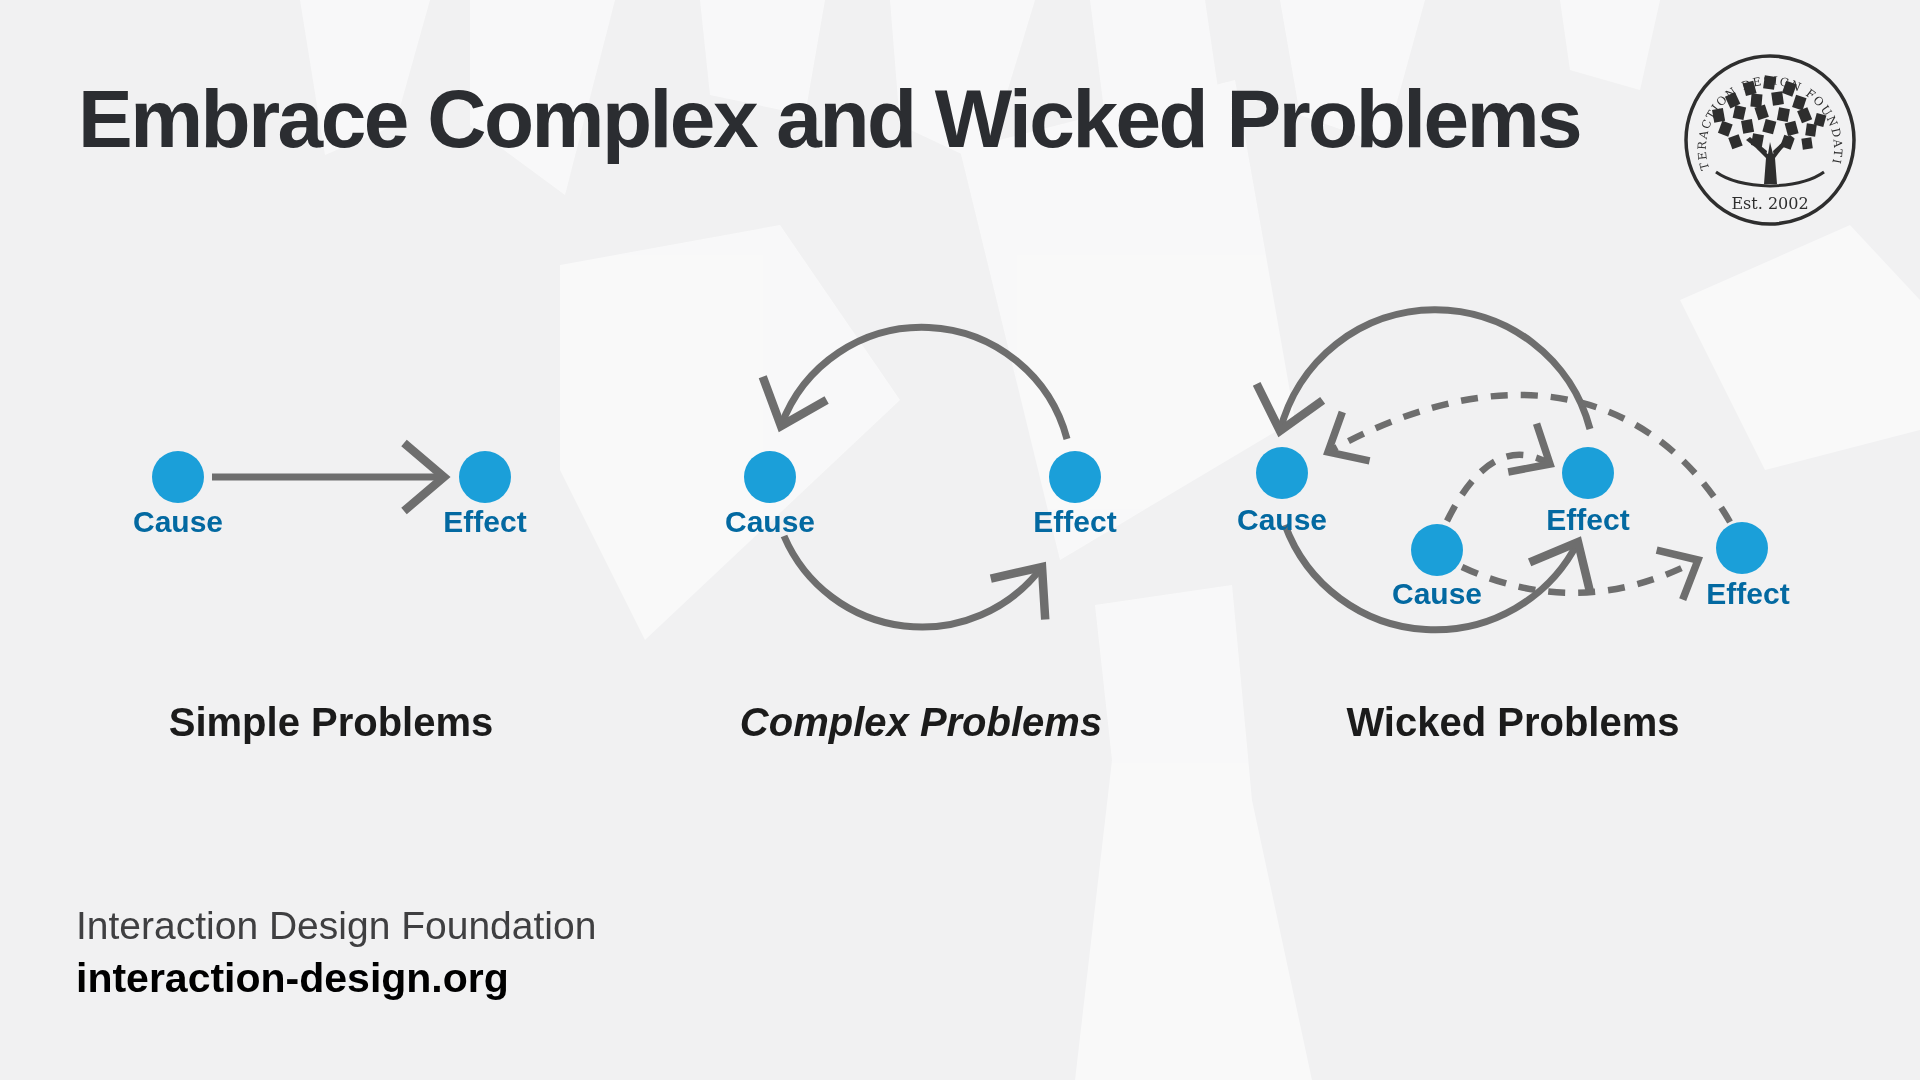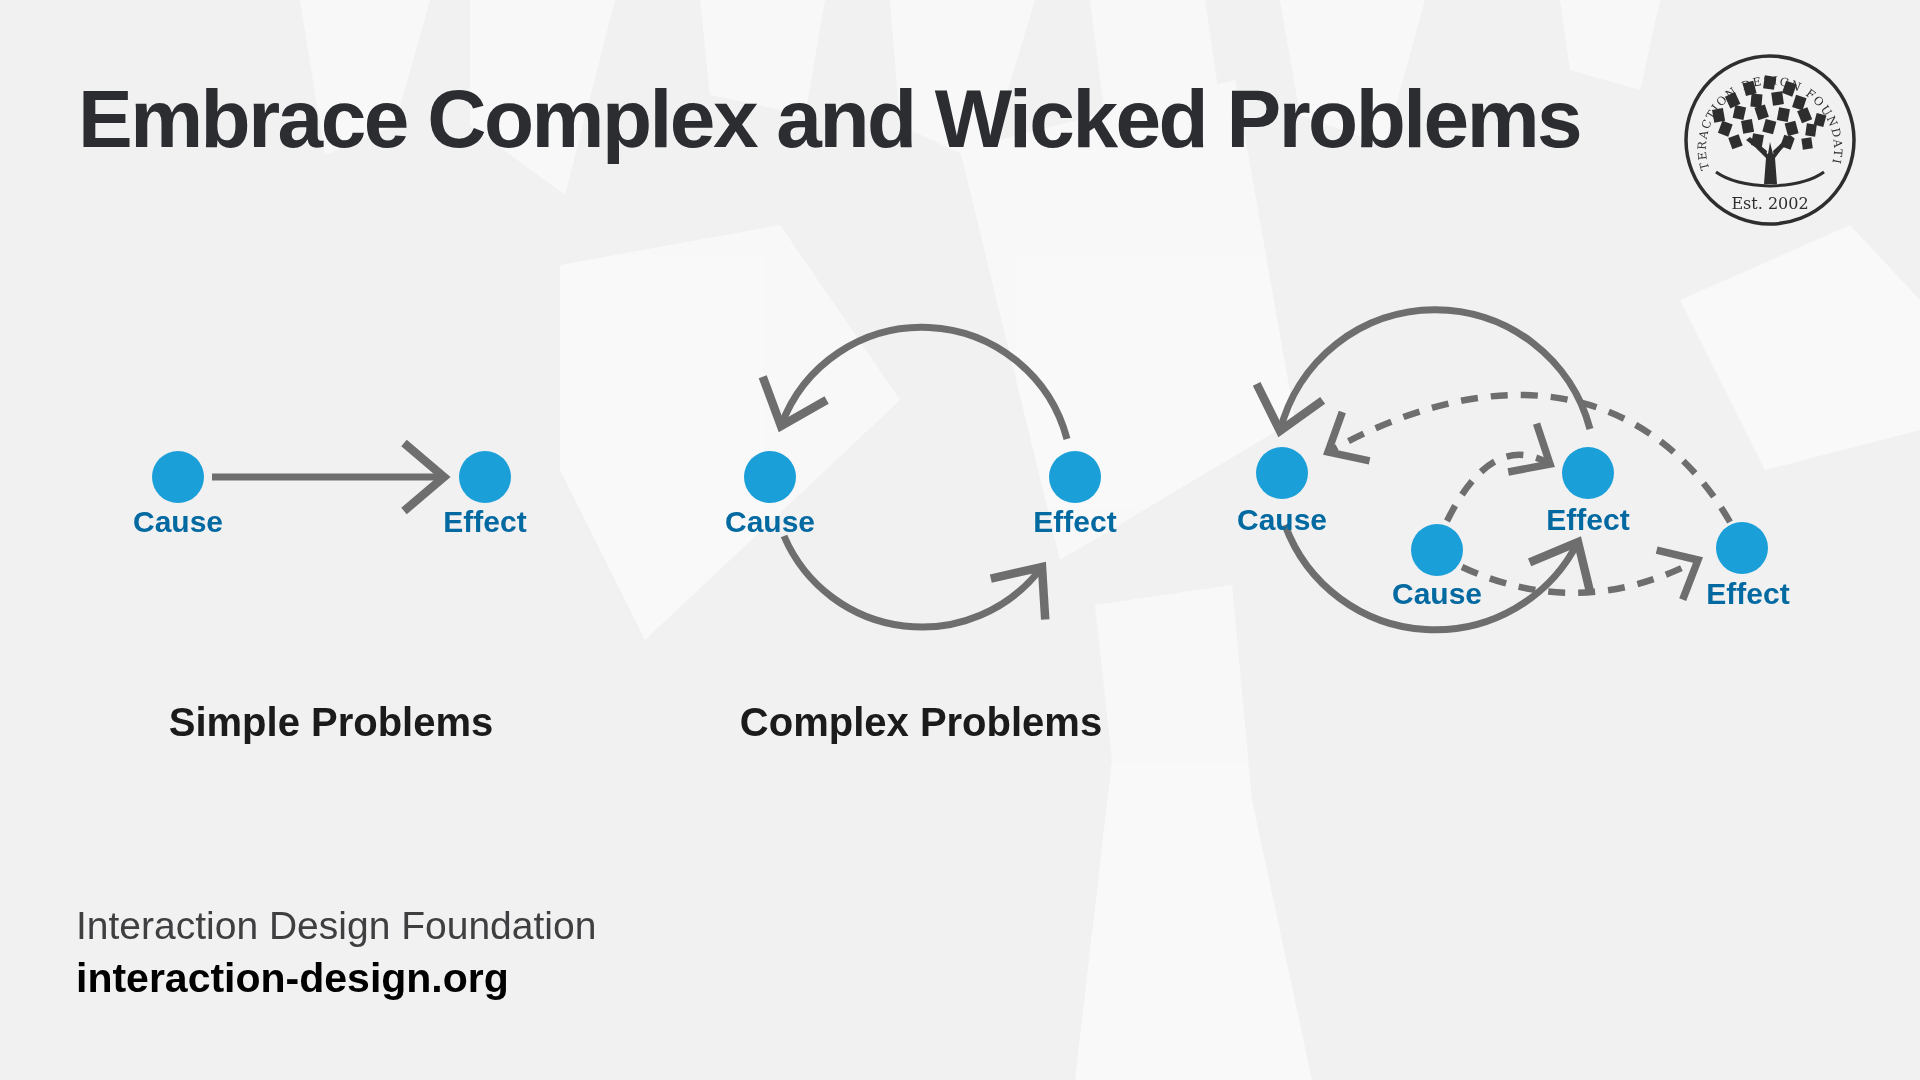--- a/index.html
+++ b/index.html
@@ -135,20 +135,21 @@
 
   <div class="node-label" style="left:770px; top:505px;">Cause</div>
   <div class="node-label" style="left:1075px; top:505px;">Effect</div>
 
   <div class="node-label" style="left:1282px; top:503px;">Cause</div>
   <div class="node-label" style="left:1437px; top:577px;">Cause</div>
   <div class="node-label" style="left:1588px; top:503px;">Effect</div>
   <div class="node-label" style="left:1748px; top:577px;">Effect</div>
 
   <div class="section-title" style="left:331px; top:700px;">Simple Problems</div>
-  <div class="section-title" style="left:921px; top:700px;">Complex Problems</div>
+  <div class="section-title" style="left:921px; top:700px;font-style:italic;">Complex Problems</div>
+  <div class="section-title" style="left:1513px; top:700px;">Wicked Problems</div>
 
   <div class="footer">
     <div class="footer-org">Interaction Design Foundation</div>
     <div class="footer-site">interaction-design.org</div>
   </div>
 
 </div>
 
 </body></html>

